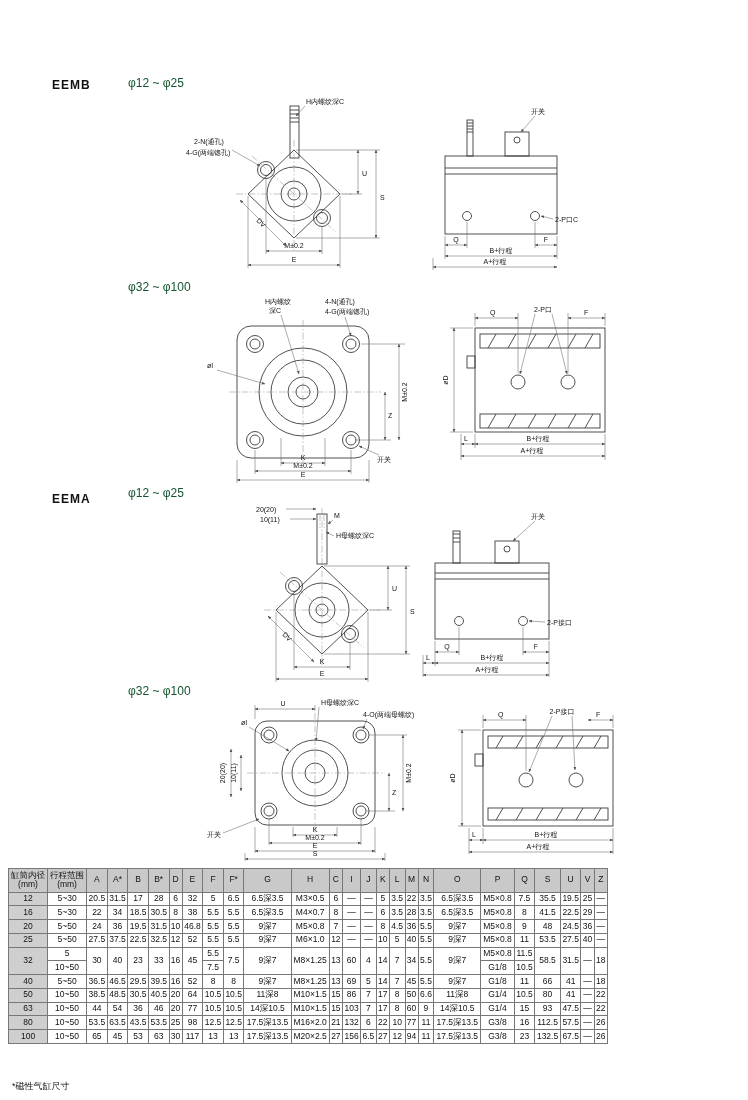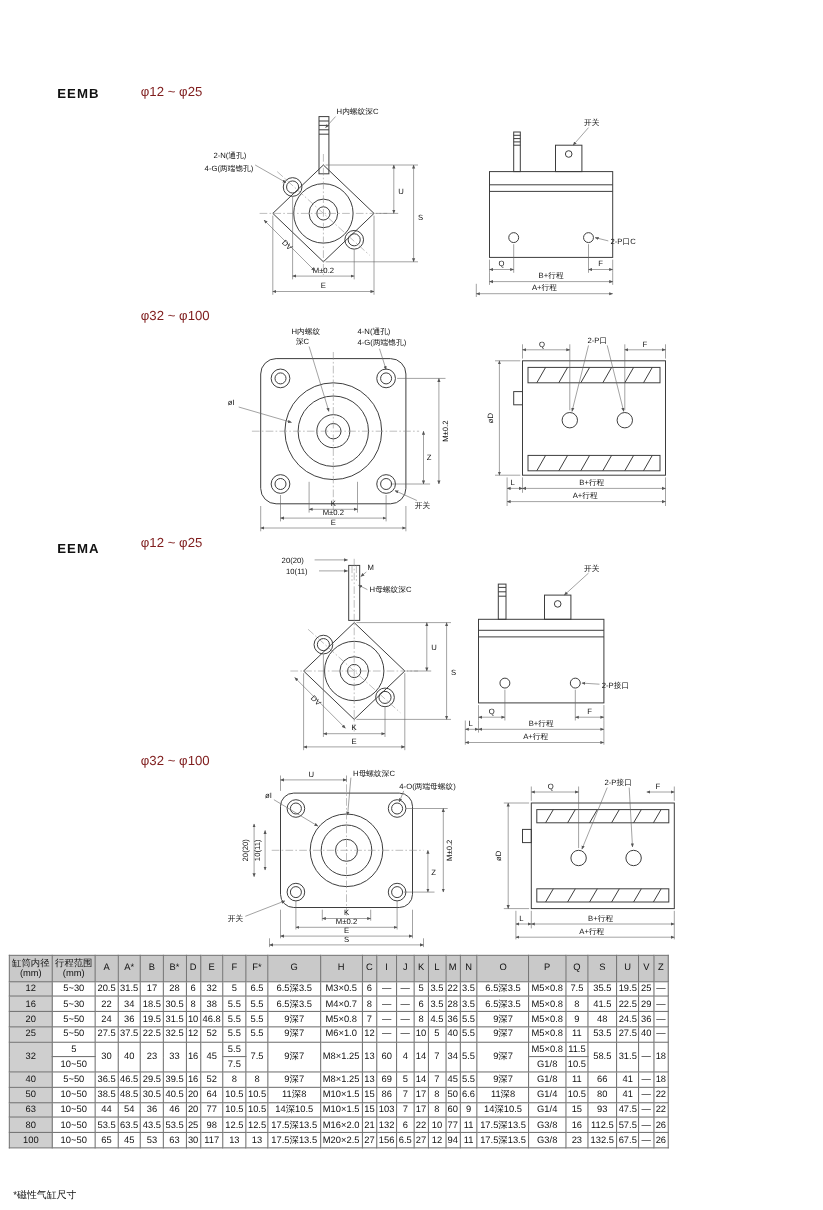--- a/index.html
+++ b/index.html
@@ -4,21 +4,21 @@
 <style>
   * { margin:0; padding:0; box-sizing:border-box; }
   html,body { background:#e9e9e9; }
   body { font-family:"Liberation Sans","DejaVu Sans",sans-serif; }
   .page { position:relative; width:748px; height:1100px; background:#ffffff; overflow:hidden; margin:0 auto; }
   .hdr { position:absolute; left:0; top:14px; width:100%; height:30px; }
   .sq { position:absolute; left:20px; top:7px; width:14px; height:14px; background:#9c9c9c; }
   .title { position:absolute; left:42px; top:1px; font-size:16px; font-weight:bold; color:#111; letter-spacing:2px; }
   .unit { position:absolute; right:20px; top:8px; font-size:11px; color:#222; }
   .series { position:absolute; font-size:12px; font-weight:bold; color:#111; letter-spacing:1px;margin-top:18px; }
-  .range { position:absolute; font-size:12px; color:#7f1d1d; }
+  .range { position:absolute; font-size:12px; color:#14532d; }
   .dwg { position:absolute; }
   .dwg .geo line, .dwg .geo rect, .dwg .geo circle, .dwg .geo polygon, .dwg .geo path { stroke:#3c3c3c; fill:none; stroke-width:0.9; }
   .dwg .dims line { stroke:#666; stroke-width:0.55; fill:none; }
   .dwg .cl { stroke-dasharray:7 2 1.5 2 !important; stroke-width:0.5 !important; stroke:#888 !important; }
   .dwg text { font-size:7px; fill:#111; stroke:none; font-family:"Liberation Sans","DejaVu Sans",sans-serif; }
   table.dims { position:absolute; left:8px; top:868px; width:600px; border-collapse:collapse; font-size:8.5px; color:#111; table-layout:auto; }
   .dims th, .dims td { border:1px solid #777; text-align:center; vertical-align:middle; padding:1.5px 1px; line-height:1.15; }
   .dims th { background:#c9c9c9; font-weight:normal; white-space:pre-line; }
   .dims td.bore { background:#cfcfcf; }
   .footnote { position:absolute; left:12px; top:1080px; font-size:9px; color:#111; }

